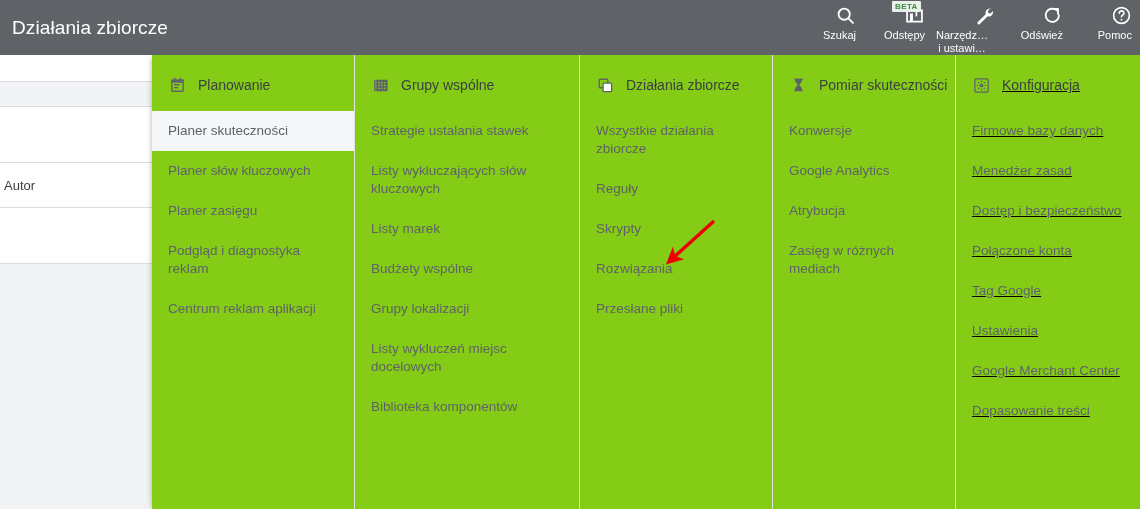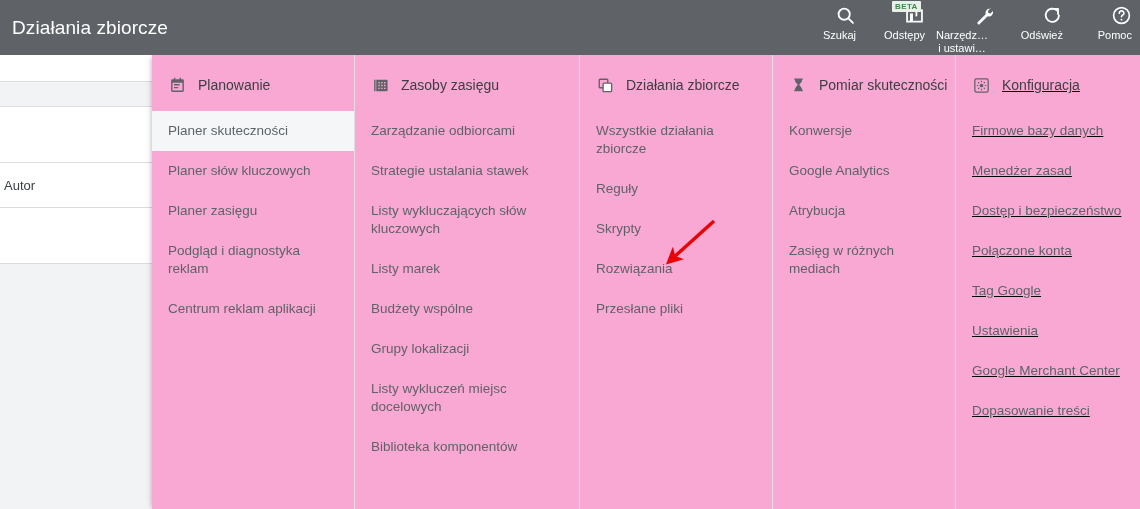--- a/index.html
+++ b/index.html
@@ -54,21 +54,21 @@
   .bg-shade { position:absolute; left:0; width:160px; background:#f1f3f4; }
   .bg-cell-text {
     position: absolute; font-size: 13px; color: #3c4043;
     left: 4px; white-space: nowrap;
   }
 
   
   .menu-panel {
     position: absolute; left: 152px; top: 55px;
     width: 988px; height: 454px;
-    background: #f9a8d4;
+    background: #84cc16;
     box-shadow: -3px 0 6px -3px rgba(60,64,67,.30), 0 2px 4px rgba(60,64,67,.15);
   }
   .menu-col {
     position: absolute; top: 0; height: 454px;
     border-right: 1px solid #e0e0e0;
   }
   .menu-col.last { border-right: none; text-decoration: underline; }
   .col-header {
     display: flex; align-items: center;
     height: 24px; margin-top: 18px; margin-left: 16px;
@@ -129,24 +129,23 @@
       </div>
     </div>
 
     <div class="menu-col" style="left:203px;width:225px;">
       <div class="col-header">
         <span class="hdr-ico">
           <svg width="17" height="17" viewBox="0 0 24 24" fill="currentColor">
             <path d="M3 4h2v16H3V4zm3 0h15a1 1 0 011 1v14a1 1 0 01-1 1H6V4zm3 3v2h2V7H9zm4 0v2h2V7h-2zm4 0v2h2V7h-2zM9 11v2h2v-2H9zm4 0v2h2v-2h-2zm4 0v2h2v-2h-2zM9 15v2h2v-2H9zm4 0v2h2v-2h-2zm4 0v2h2v-2h-2z"></path>
           </svg>
         </span>
-        <span class="hdr-label">Zasoby zasięgu</span>
-      </div>
-      <div style="margin-top:14px;">
-        <div class="menu-item">Zarządzanie odbiorcami</div>
+        <span class="hdr-label">Grupy wspólne</span>
+      </div>
+      <div style="margin-top:14px;">
         <div class="menu-item">Strategie ustalania stawek</div>
         <div class="menu-item wrap" style="padding-right:38px;">Listy wykluczających słów kluczowych</div>
         <div class="menu-item">Listy marek</div>
         <div class="menu-item">Budżety wspólne</div>
         <div class="menu-item">Grupy lokalizacji</div>
         <div class="menu-item wrap" style="padding-right:52px;">Listy wykluczeń miejsc docelowych</div>
         <div class="menu-item">Biblioteka komponentów</div>
       </div>
     </div>
 

